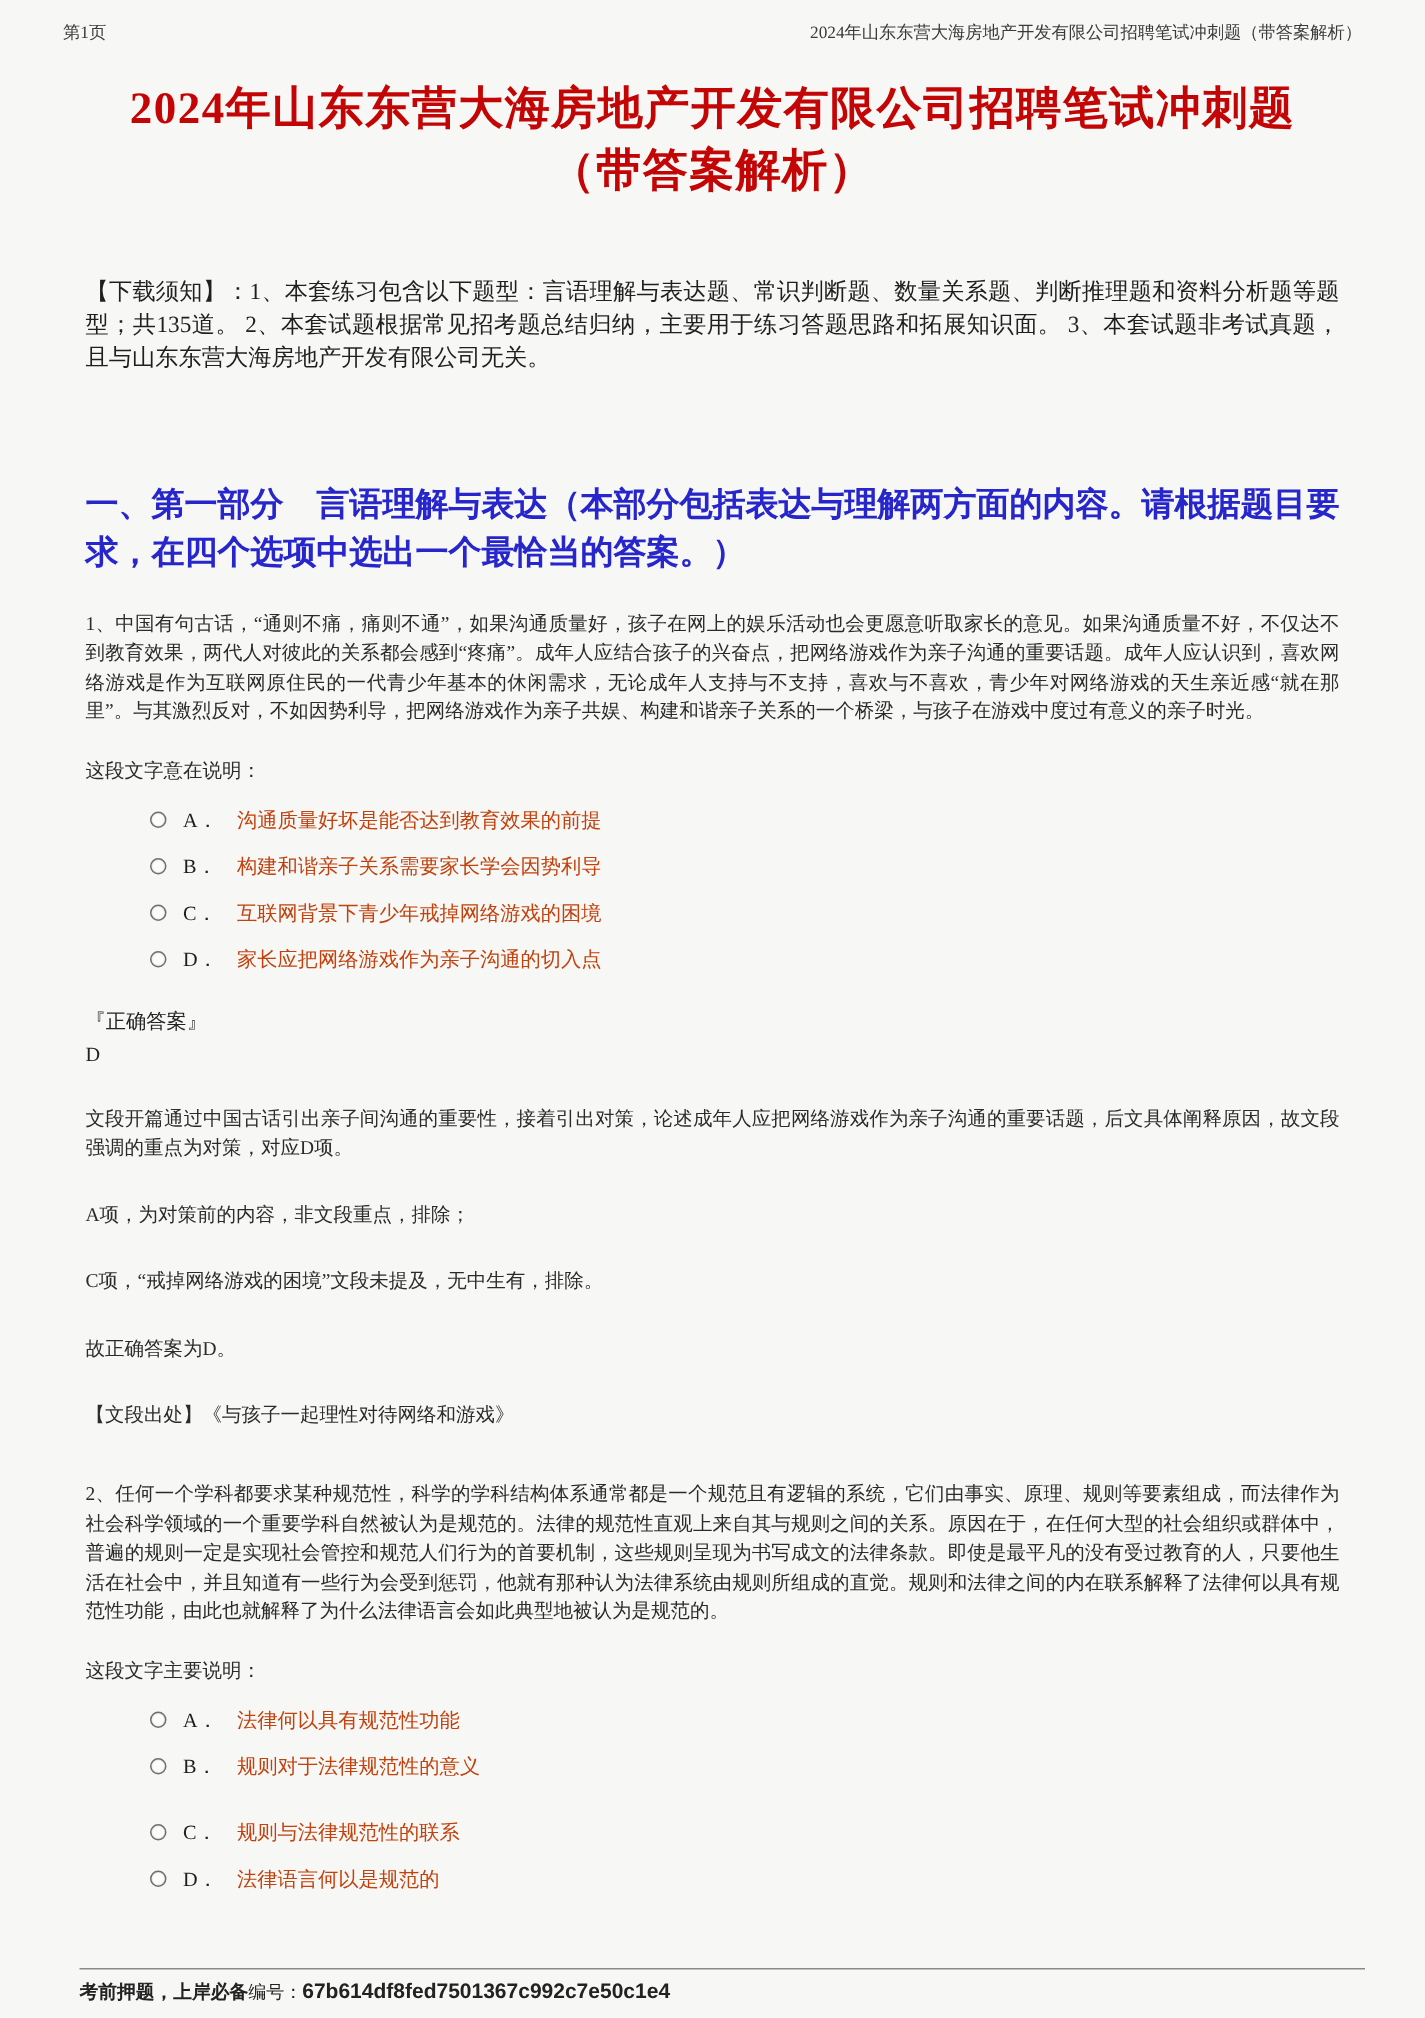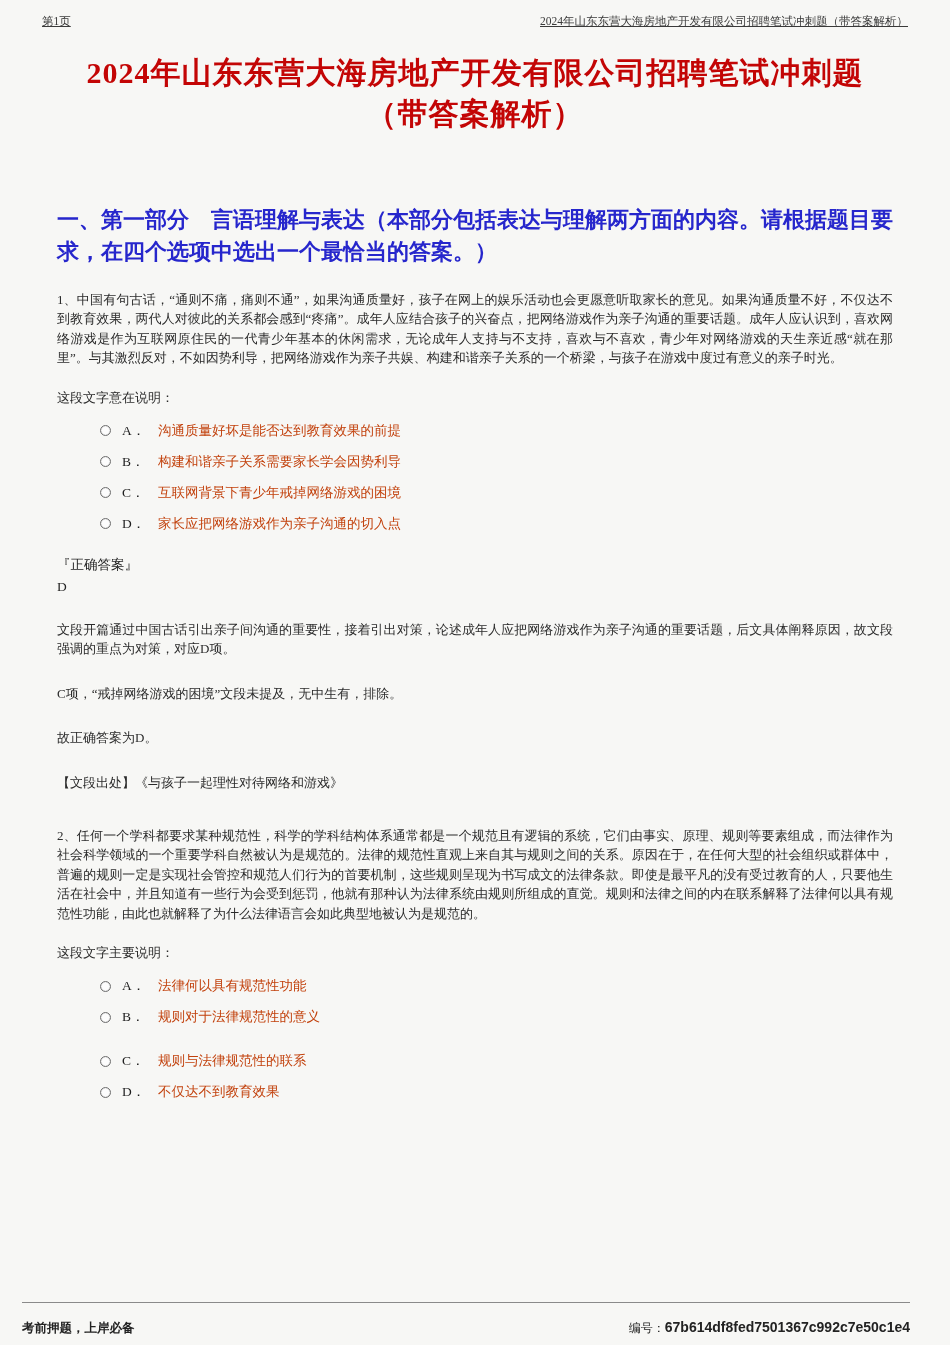--- a/index.html
+++ b/index.html
@@ -8,21 +8,21 @@
     width: 950px; height: 1345px;
     position: relative; overflow: hidden;
     font-family: "Liberation Serif", serif;
     color: #262626;
   }
   .page { padding: 12px 57px 0 57px; }
 
   .top-bar {
     display: flex; justify-content: space-between; align-items: flex-start;
     margin: 2px -15px 4px -15px;
-    font-size: 11.5px; color: #3a3a3a; text-decoration: underline;
+    font-size: 11.5px; color: #3a3a3a;
   }
   .top-bar .right { font-size: 11.5px; color: #3a3a3a; }
 
   h1.doc-title {
     margin-top: 24px;
     text-align: center;
     color: #c30505;
     font-size: 30px;
     font-weight: bold;
     line-height: 1.35;
@@ -69,41 +69,42 @@
 
   p.ans-label { margin-top: 23px; font-size: 13.5px; color: #242424; }
   p.ans-value { margin-top: 5px; font-size: 13.5px; color: #242424; }
   p.ans-label2 { margin-top: 11px; font-size: 13.5px; color: #242424; }
   p.para { margin-top: 25px; font-size: 13px; line-height: 1.5; text-align: justify; color: #2b2b2b; }
   p.source { margin-top: 26px; font-size: 13px; color: #2b2b2b; }
 
   .q2 { margin-top: 34px; }
 
   footer.bottom-bar {
-    position: absolute; left: 22px; right: 40px; bottom: 8px;
+    position: absolute; left: 53px; right: 40px; bottom: 8px;
     border-top: 1px solid #8a8a8a;
-    padding-top: 16px;
-    display: flex; justify-content: space-between; align-items: baseline;
+    padding-top: 6px;
+    display: flex; justify-content: flex-start; align-items: baseline;
   }
   .footer-left { font-size: 12.5px; font-weight: bold; color: #222; }
   .footer-right { font-size: 12px; color: #222; }
   .footer-right b { font-size: 14px; font-weight: bold; font-family: "Liberation Sans", sans-serif; }
 </style>
 </head>
 <body>
 
 <div class="page">
 
   <div class="top-bar">
     <span>第1页</span>
     <span class="right">2024年山东东营大海房地产开发有限公司招聘笔试冲刺题（带答案解析）</span>
   </div>
 
   <h1 class="doc-title">2024年山东东营大海房地产开发有限公司招聘笔试冲刺题（带答案解析）</h1>
 
+  <p class="notice">【下载须知】：1、本套练习包含以下题型：言语理解与表达题、常识判断题、数量关系题、判断推理题和资料分析题等题型；共135道。 2、本套试题根据常见招考题总结归纳，主要用于练习答题思路和拓展知识面。 3、本套试题非考试真题，且与山东东营大海房地产开发有限公司无关。</p>
 
   <h2 class="section-heading">一、第一部分　言语理解与表达（本部分包括表达与理解两方面的内容。请根据题目要求，在四个选项中选出一个最恰当的答案。）</h2>
 
   <section>
     <p class="stem">1、中国有句古话，“通则不痛，痛则不通”，如果沟通质量好，孩子在网上的娱乐活动也会更愿意听取家长的意见。如果沟通质量不好，不仅达不到教育效果，两代人对彼此的关系都会感到“疼痛”。成年人应结合孩子的兴奋点，把网络游戏作为亲子沟通的重要话题。成年人应认识到，喜欢网络游戏是作为互联网原住民的一代青少年基本的休闲需求，无论成年人支持与不支持，喜欢与不喜欢，青少年对网络游戏的天生亲近感“就在那里”。与其激烈反对，不如因势利导，把网络游戏作为亲子共娱、构建和谐亲子关系的一个桥梁，与孩子在游戏中度过有意义的亲子时光。</p>
     <p class="prompt">这段文字意在说明：</p>
 
     <div class="options">
       <div class="option">
         <span class="radio"></span>
@@ -124,20 +125,21 @@
         <span class="radio"></span>
         <span class="opt-letter">D．</span>
         <span class="opt-text">家长应把网络游戏作为亲子沟通的切入点</span>
       </div>
     </div>
 
     <p class="ans-label">『正确答案』</p>
     <p class="ans-value">D</p>
 
     <p class="para">文段开篇通过中国古话引出亲子间沟通的重要性，接着引出对策，论述成年人应把网络游戏作为亲子沟通的重要话题，后文具体阐释原因，故文段强调的重点为对策，对应D项。</p>
+    <p class="para">A项，为对策前的内容，非文段重点，排除；</p>
     <p class="para">C项，“戒掉网络游戏的困境”文段未提及，无中生有，排除。</p>
     <p class="para">故正确答案为D。</p>
 
     <p class="source">【文段出处】《与孩子一起理性对待网络和游戏》</p>
   </section>
 
   <section class="q2">
     <p class="stem">2、任何一个学科都要求某种规范性，科学的学科结构体系通常都是一个规范且有逻辑的系统，它们由事实、原理、规则等要素组成，而法律作为社会科学领域的一个重要学科自然被认为是规范的。法律的规范性直观上来自其与规则之间的关系。原因在于，在任何大型的社会组织或群体中，普遍的规则一定是实现社会管控和规范人们行为的首要机制，这些规则呈现为书写成文的法律条款。即使是最平凡的没有受过教育的人，只要他生活在社会中，并且知道有一些行为会受到惩罚，他就有那种认为法律系统由规则所组成的直觉。规则和法律之间的内在联系解释了法律何以具有规范性功能，由此也就解释了为什么法律语言会如此典型地被认为是规范的。</p>
     <p class="prompt">这段文字主要说明：</p>
 
@@ -153,21 +155,21 @@
         <span class="opt-text">规则对于法律规范性的意义</span>
       </div>
       <div class="option gap">
         <span class="radio"></span>
         <span class="opt-letter">C．</span>
         <span class="opt-text">规则与法律规范性的联系</span>
       </div>
       <div class="option">
         <span class="radio"></span>
         <span class="opt-letter">D．</span>
-        <span class="opt-text">不仅达不到教育效果</span>
+        <span class="opt-text">法律语言何以是规范的</span>
       </div>
     </div>
 
   </section>
 
 </div>
 
 <footer class="bottom-bar">
   <span class="footer-left">考前押题，上岸必备</span>
   <span class="footer-right"><span>编号：</span><b>67b614df8fed7501367c992c7e50c1e4</b></span>

